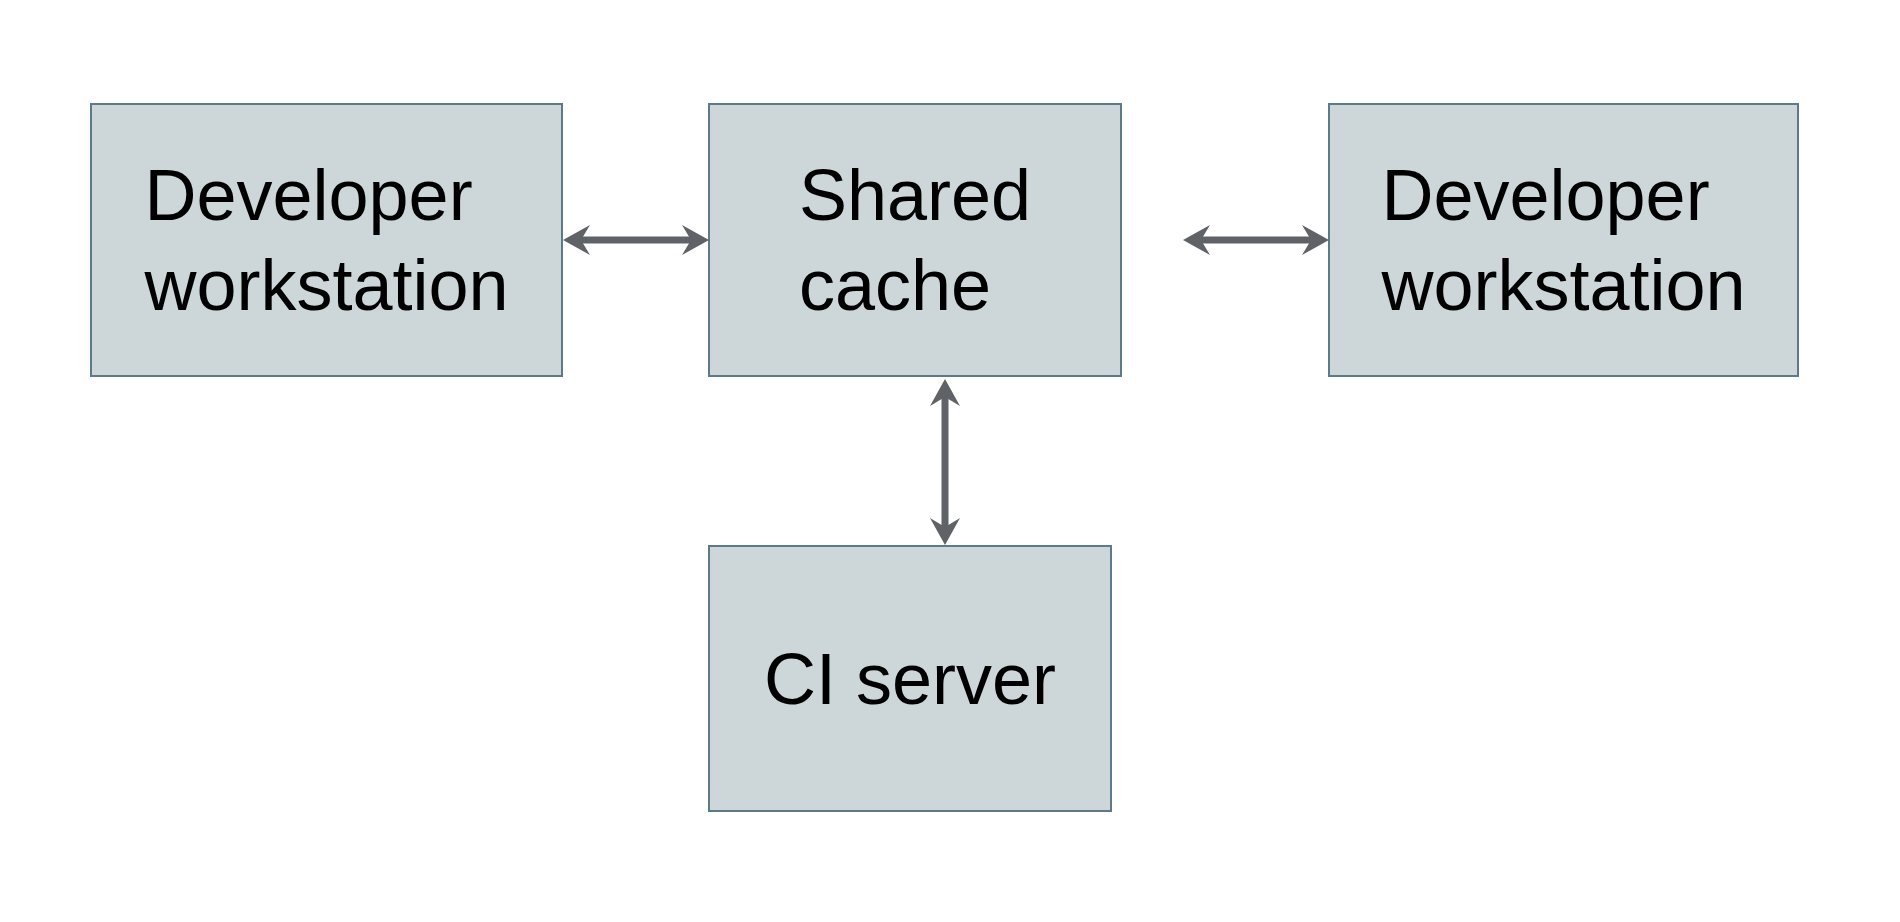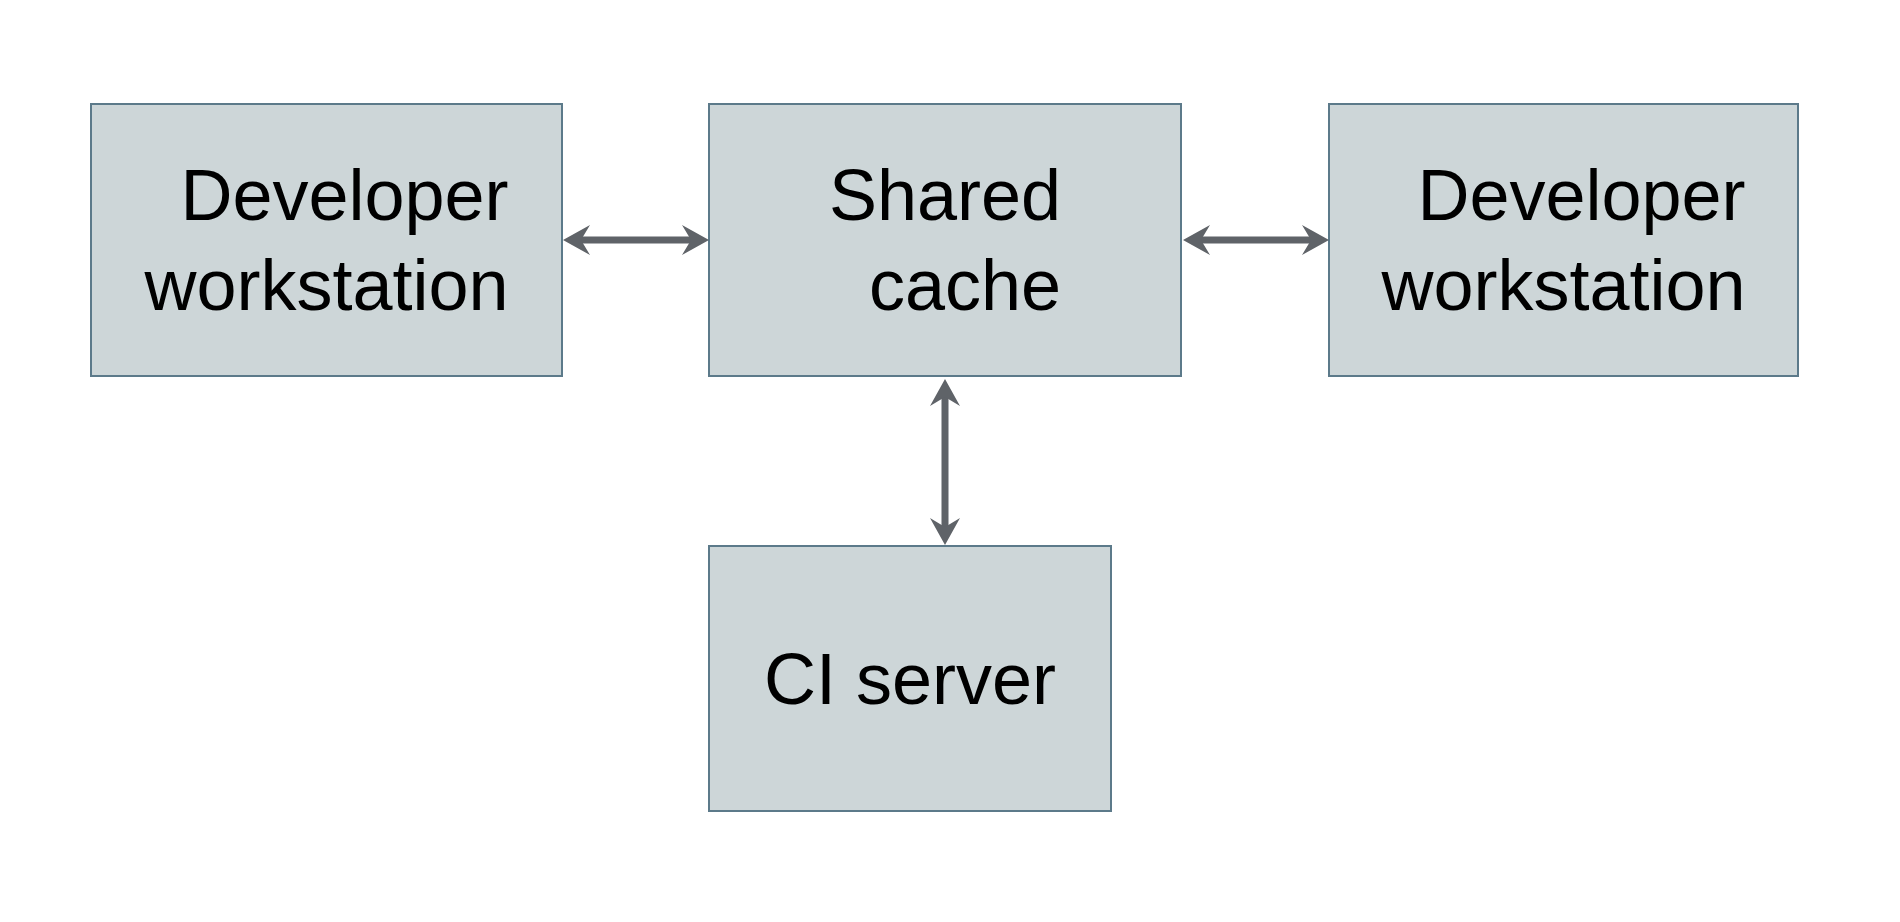--- a/index.html
+++ b/index.html
@@ -19,28 +19,28 @@
     position: absolute;
     box-sizing: border-box;
     background: var(--box-fill, #cdd6d8);
     border: 2px solid var(--box-border, #5c7a8a);
     display: flex;
     align-items: center;
     justify-content: center;
   }
   .node .label {
     white-space: pre-line;
-    text-align: right;
+    text-align: left;
     font-size: 72px;
     line-height: 90px;
     color: var(--text-color, #000000);
     letter-spacing: 0px;
   }
   .node-left  { left: 90px;   top: 103px; width: 473px; height: 274px; }
-  .node-center{ left: 708px;  top: 103px; width: 474px; height: 274px; }
+  .node-center{ left: 708px;  top: 103px; width: 414px; height: 274px; }
   .node-right { left: 1328px; top: 103px; width: 471px; height: 274px; }
   .node-bottom{ left: 708px;  top: 545px; width: 404px; height: 267px; }
 
   .edge { position: absolute; display: block; }
   .edge-left     { left: 562px;  top: 218px; }
   .edge-right    { left: 1182px; top: 218px; }
   .edge-vertical { left: 923px;  top: 378px; }
 
   .edge polygon { fill: var(--arrow-color, #5f6368); }
   .edge line {

